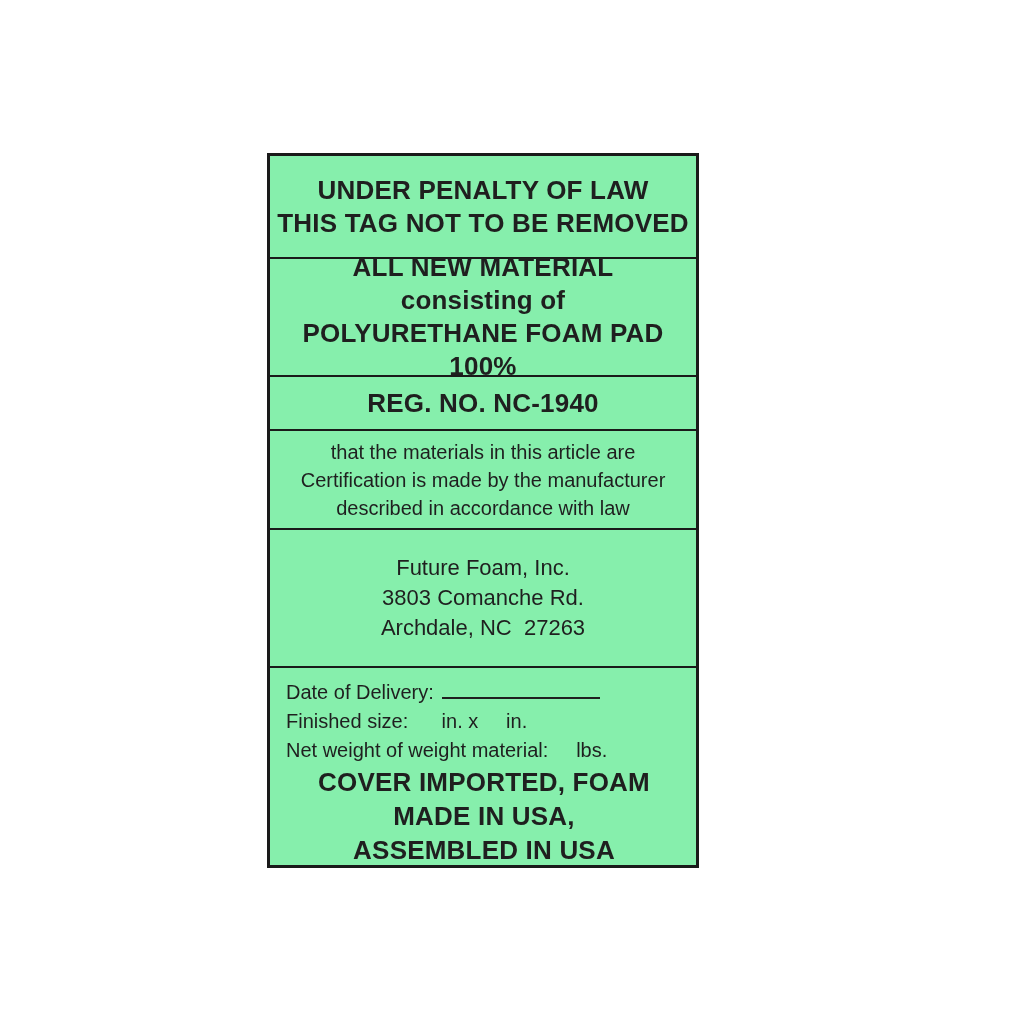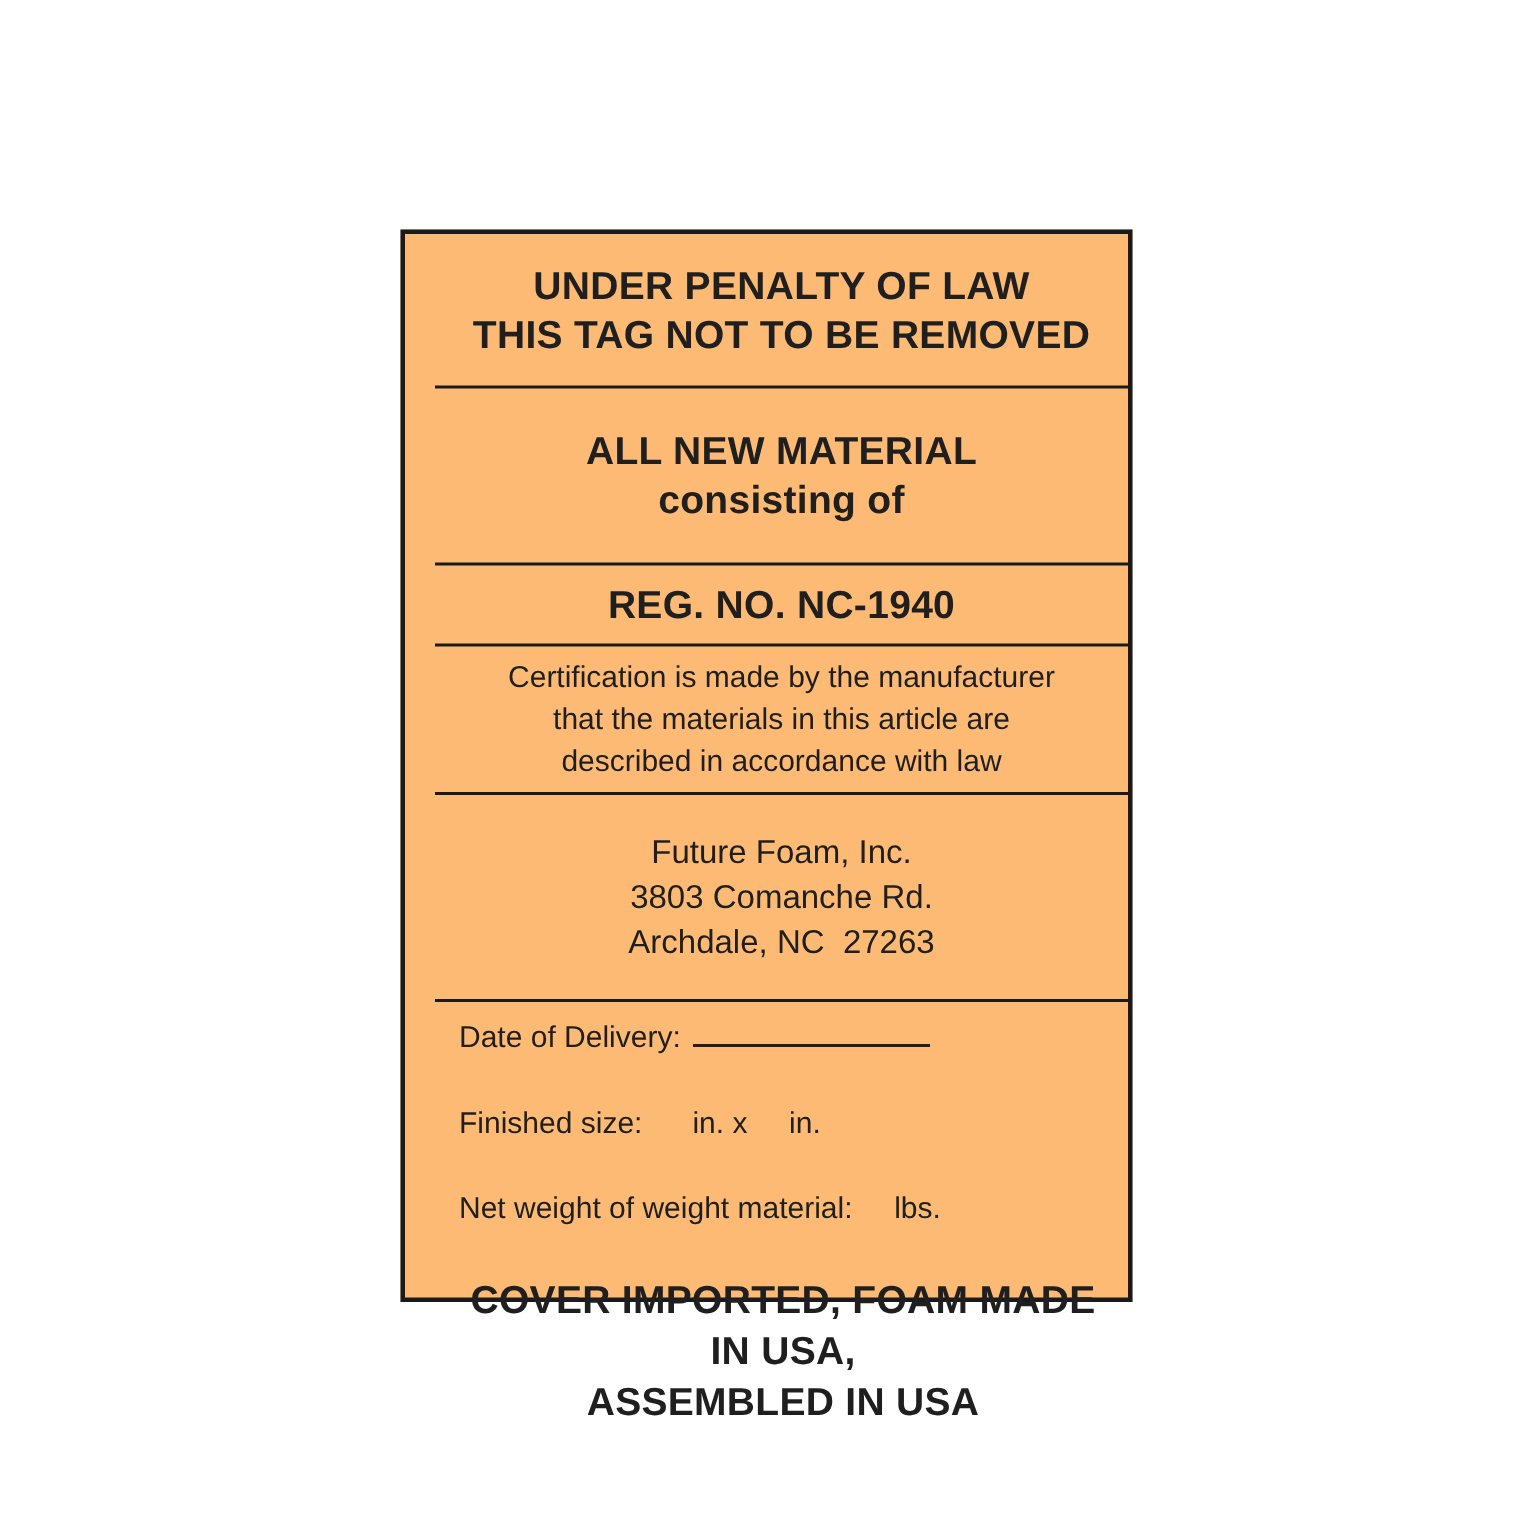--- a/index.html
+++ b/index.html
@@ -11,37 +11,36 @@
     overflow: hidden;
   }
   .page {
     position: relative;
     width: 1024px; height: 1024px;
     background: #ffffff;
   }
   .law-label {
     position: absolute;
     left: 267px; top: 153px;
-    width: 488px; height: 715px;
+    width: 432px; height: 715px;
     border: 3px solid #1a1a1a;
-    background: #fdba74;
+    background: #86efac;
     display: flex;
     flex-direction: column;
-    padding-left: 20px;
   }
   .sec {
     display: flex;
     flex-direction: column;
     justify-content: center;
     align-items: center;
     text-align: center;
     border-bottom: 2px solid #1a1a1a;
     width: 100%;
   }
-  .sec:last-child { border-bottom: none; gap: 28px; }
+  .sec:last-child { border-bottom: none; }
   .sec-penalty      { height: 103px; }
   .sec-material     { height: 118px; }
   .sec-registration { height: 54px;  }
   .sec-certification{ height: 99px;  }
   .sec-madeby       { height: 138px; }
   .sec-details      { height: 197px; justify-content: flex-start; align-items: stretch; text-align: left; padding: 10px 14px 12px 16px; }
 
   .bold-lg  { font-weight: 700; font-size: 26px; line-height: 33px; letter-spacing: 0.2px; }
   .reg-md   { font-weight: 400; font-size: 20px; line-height: 28px; }
   .reg-addr { font-weight: 400; font-size: 22px; line-height: 30px; }
@@ -69,29 +68,30 @@
   <div class="law-label">
 
     <section class="sec sec-penalty">
       <p class="bold-lg">UNDER PENALTY OF LAW</p>
       <p class="bold-lg">THIS TAG NOT TO BE REMOVED</p>
     </section>
 
     <section class="sec sec-material">
       <p class="bold-lg">ALL NEW MATERIAL</p>
       <p class="bold-lg">consisting of</p>
+      <p class="bold-lg">POLYURETHANE FOAM PAD 100%</p>
     </section>
 
     <section class="sec sec-registration">
       <p class="bold-lg">REG. NO. NC-1940</p>
     </section>
 
     <section class="sec sec-certification">
+      <p class="reg-md">that the materials in this article are</p>
       <p class="reg-md">Certification is made by the manufacturer</p>
-      <p class="reg-md">that the materials in this article are</p>
       <p class="reg-md">described in accordance with law</p>
     </section>
 
     <section class="sec sec-madeby">
       <p class="reg-addr">Future Foam, Inc.</p>
       <p class="reg-addr">3803 Comanche Rd.</p>
       <p class="reg-addr pre">Archdale, NC  27263</p>
     </section>
 
     <section class="sec sec-details">

